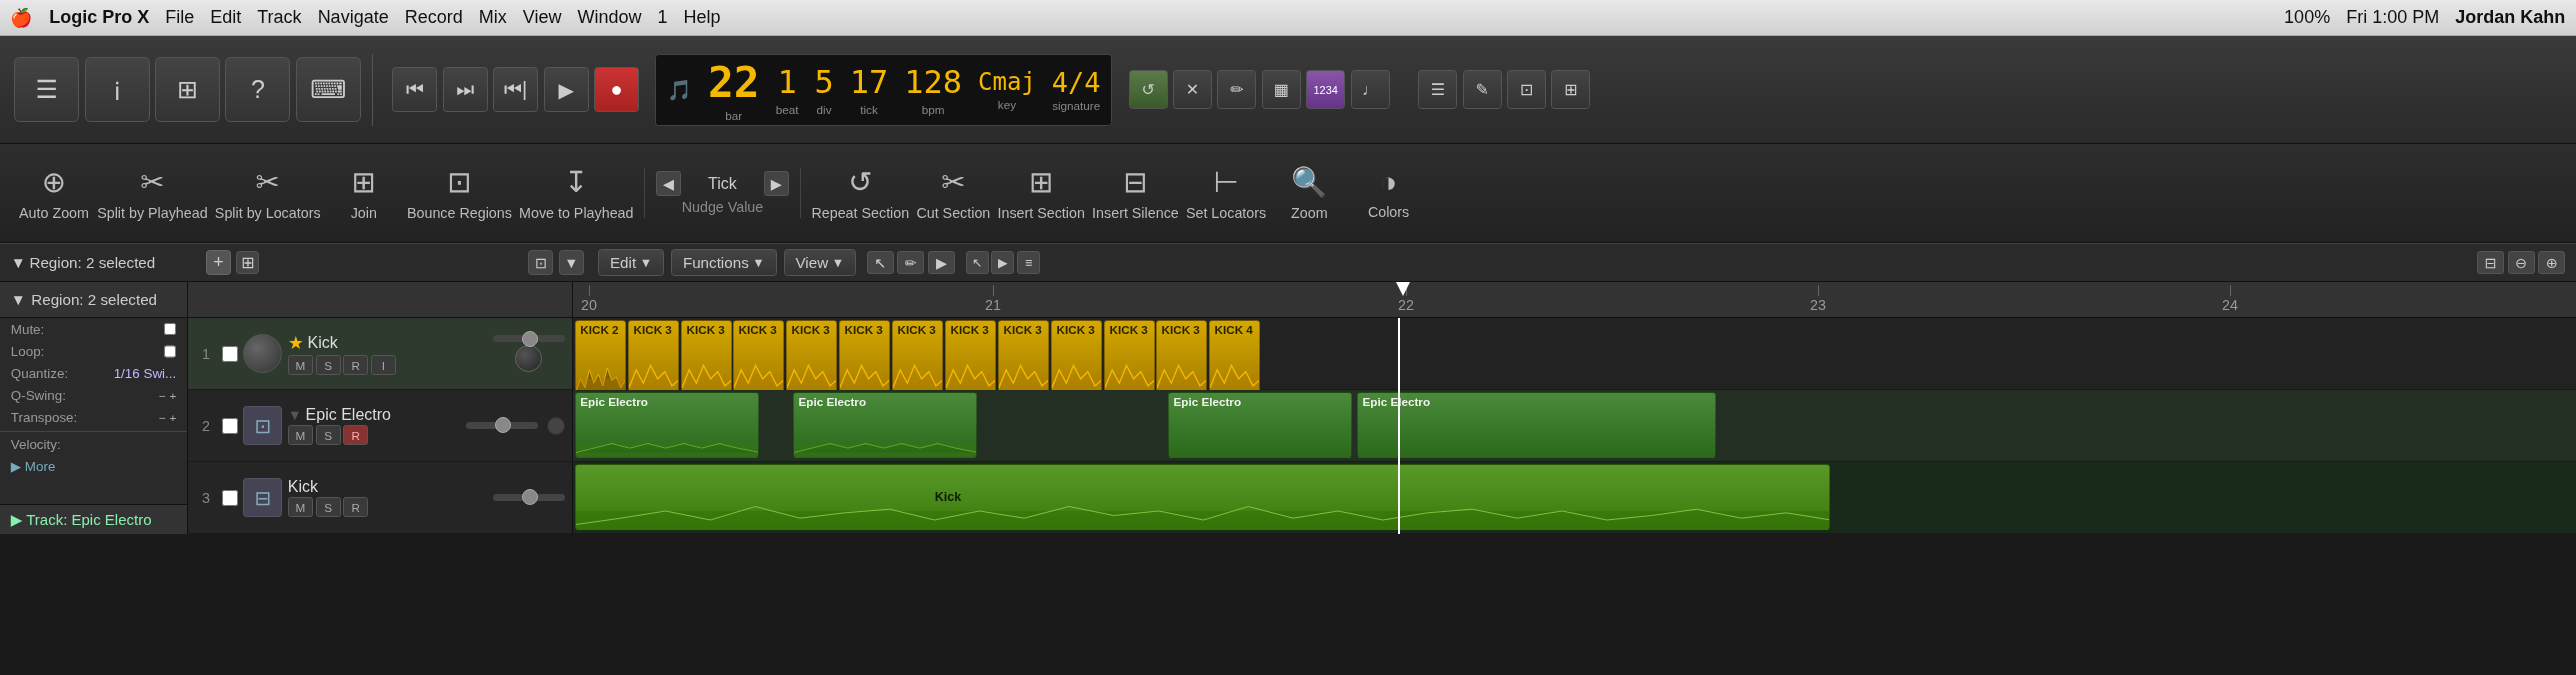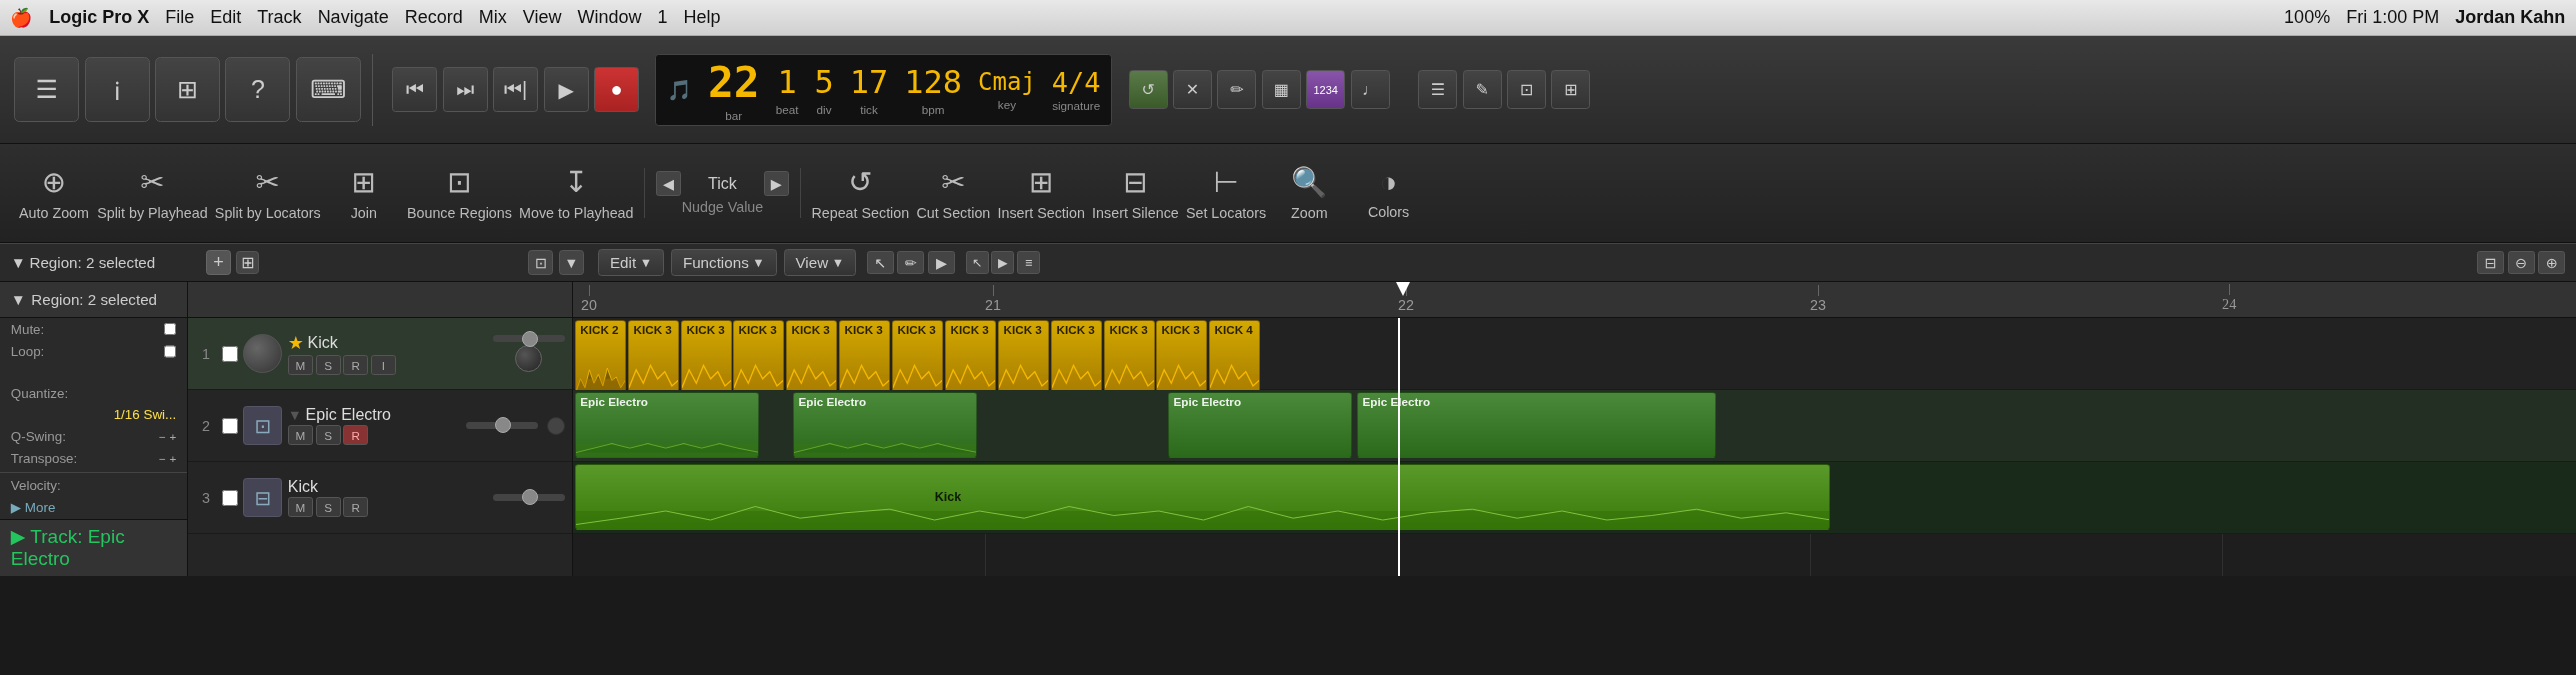--- a/index.html
+++ b/index.html
@@ -264,38 +264,38 @@
       height: 36px;
     }
     .region-prop {
       display: flex;
       align-items: center;
       padding: 3.6px 10.8px;
       font-size: 13.4px;
       color: #999;
       gap: 5.4px;
     }
-    .region-prop .val { color: #fde047; margin-left: auto; margin-top: 41px; }
+    .region-prop .val { color: #c4b5fd; margin-left: auto; }
     .region-prop input[type=checkbox] { width: 12.5px; height: 12.5px; }
 
     .more-btn {
       padding: 3.6px 10.8px;
       font-size: 13.4px;
       color: #7ab;
       cursor: pointer;
       display: flex;
       align-items: center;
       gap: 3.6px;
     }
     .track-label-footer {
       margin-top: auto;
       background: #333;
       padding: 5.4px 10.8px;
-      font-size: 19px;
-      color: #22c55e;
+      font-size: 15px;
+      color: #86efac;
       border-top: 0.9px solid #111;
       display: flex;
       align-items: center;
       gap: 3.6px;
     }
 
     
     .track-list-panel {
       width: 385px;
       min-width: 385px;
@@ -814,21 +814,21 @@
             <span>21</span>
           </div>
           <div class="ruler-mark" style="left:825px;">
             <div class="ruler-line"></div>
             <span>22</span>
           </div>
           <div class="ruler-mark" style="left:1237px;">
             <div class="ruler-line"></div>
             <span>23</span>
           </div>
-          <div class="ruler-mark" style="left:1649px;font-family:Liberation Serif, serif;">
+          <div class="ruler-mark" style="left:1649px;">
             <div class="ruler-line"></div>
             <span>24</span>
           </div>
 
           <div style="position:absolute;left:823px;top:0;width:0;height:0;border-left:7.2px solid transparent;border-right:7.2px solid transparent;border-top:14.3px solid white;"></div>
         </div>
 
         <div class="tracks-content">
 
           <div class="grid-line" style="left:412px;"></div>

